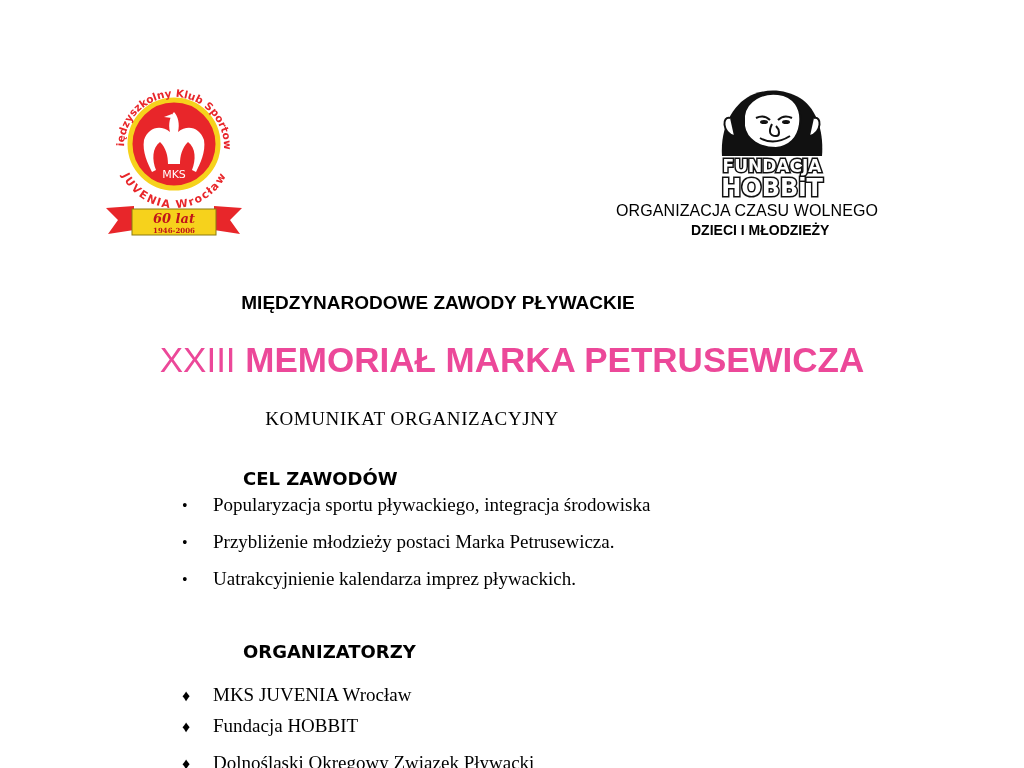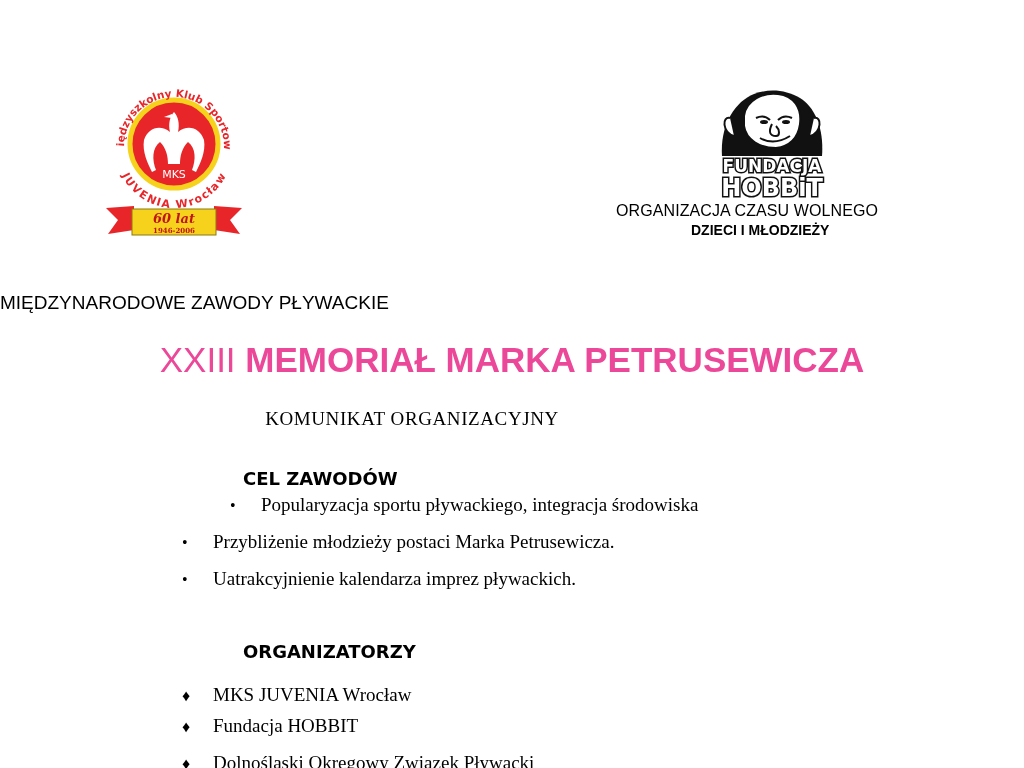--- a/index.html
+++ b/index.html
@@ -7,21 +7,21 @@
     .abs { position: absolute; }
 
     
     #mks-logo { left: 104px; top: 72px; width: 140px; height: 170px; }
     
     #hobbit-logo { left: 714px; top: 86px; width: 116px; height: 114px; }
 
     .hobbit-caption1 { left: 616px; top: 202px; font-family: "Liberation Sans", sans-serif; font-size: 16px; letter-spacing: 0.1px; white-space: nowrap; }
     .hobbit-caption2 { left: 691px; top: 222px; font-family: "Liberation Sans", sans-serif; font-size: 14px; font-weight: bold; white-space: nowrap; }
 
-    .subtitle { left: 0; width: 876px; top: 292px; text-align: left; font-family: "Liberation Sans", sans-serif; font-weight: normal; font-size: 19px; }
+    .subtitle { left: 0; width: 876px; top: 292px; text-align: center; font-family: "Liberation Sans", sans-serif; font-weight: bold; font-size: 19px; }
     .title { left: 0; width: 1024px; top: 340px; text-align: center; font-family: "Liberation Sans", sans-serif; font-size: 35px; color: #ec4899; white-space: nowrap; }
     .title .num { font-weight: normal; }
     .title .name { font-weight: bold; }
     .kom { left: 0; width: 824px; top: 408px; text-align: center; font-family: "Liberation Serif", serif; font-size: 19px; letter-spacing: 0.6px; }
 
     .sec-head { left: 243px; font-family: "DejaVu Sans", sans-serif; font-weight: bold; font-size: 18px; }
     .li { left: 180px; font-family: "Liberation Serif", serif; font-size: 19px; white-space: nowrap; }
     .li .bullet { display: inline-block; width: 33px; font-size: 16px; text-align: left; padding-left: 2px; box-sizing: border-box; }
   </style>
 </head>
@@ -74,21 +74,21 @@
 <div class="abs hobbit-caption2">DZIECI I MŁODZIEŻY</div>
 
 <div class="abs subtitle">MIĘDZYNARODOWE ZAWODY PŁYWACKIE</div>
 <div class="abs title">
   <span class="num">XXIII</span>
   <span class="name">MEMORIAŁ MARKA PETRUSEWICZA</span>
 </div>
 <div class="abs kom">KOMUNIKAT ORGANIZACYJNY</div>
 
 <div class="abs sec-head" style="top:456px;margin-top:12px;">CEL ZAWODÓW</div>
-<div class="abs li" style="top:494px;margin-left:48px;">
+<div class="abs li" style="top:494px;">
   <span class="bullet">•</span><span>Popularyzacja sportu pływackiego, integracja środowiska</span>
 </div>
 <div class="abs li" style="top:531px;">
   <span class="bullet">•</span><span>Przybliżenie młodzieży postaci Marka Petrusewicza.</span>
 </div>
 <div class="abs li" style="top:568px;">
   <span class="bullet">•</span><span>Uatrakcyjnienie kalendarza imprez pływackich.</span>
 </div>
 
 <div class="abs sec-head" style="top:641px;">ORGANIZATORZY</div>

